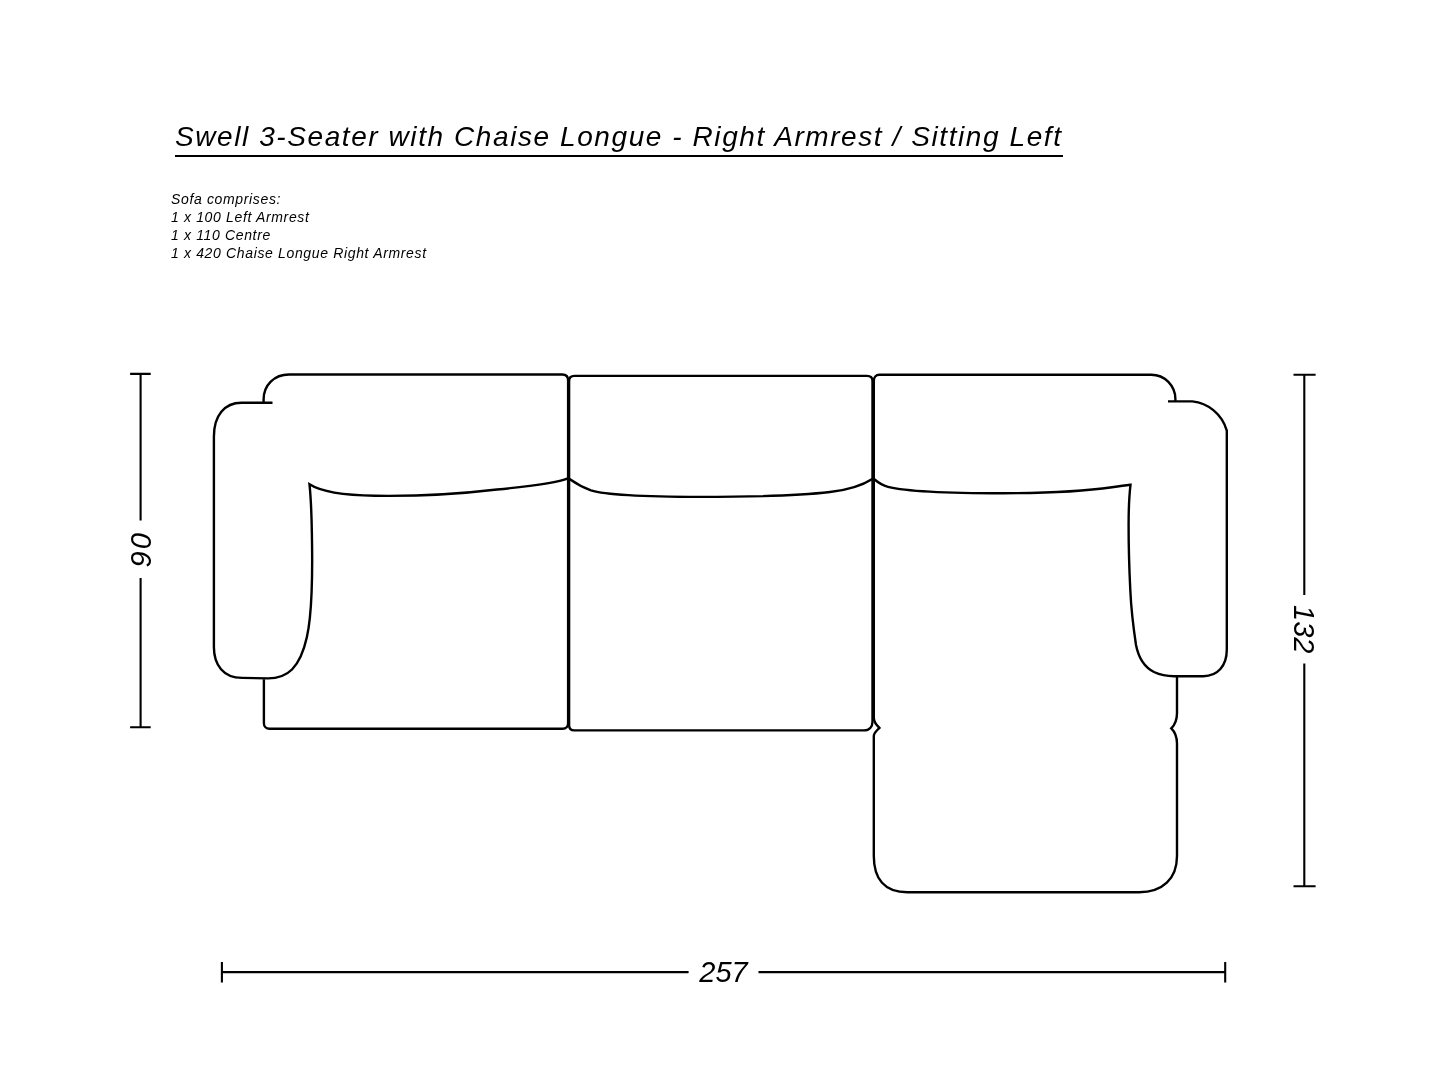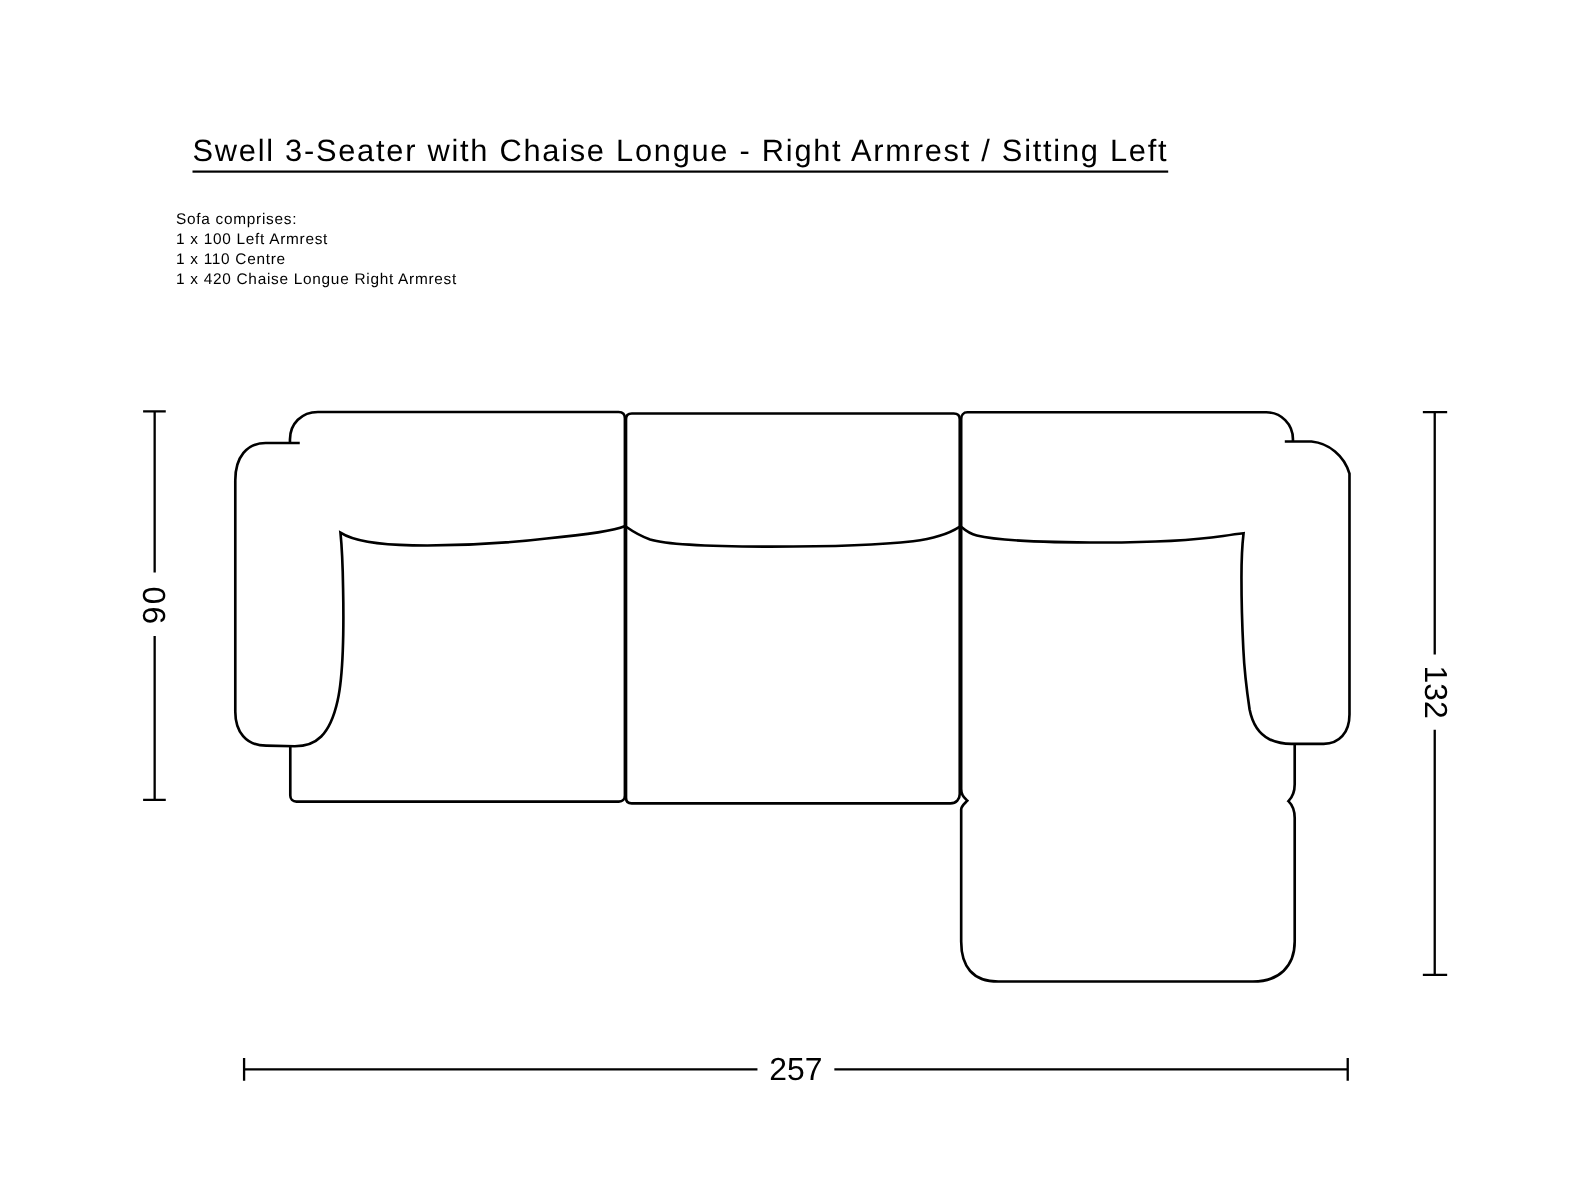--- a/index.html
+++ b/index.html
@@ -1,20 +1,20 @@
 <!DOCTYPE html>
 <html><head>
 <meta charset="utf-8">
 <style>
   html,body{margin:0;padding:0;background:#ffffff;}
   #page{position:relative;width:1445px;height:1087px;background:#ffffff;overflow:hidden;
-        font-family:"Liberation Sans", sans-serif;color:#000;}
+        font-family:"Liberation Sans", sans-serif;color:#000;font-style:italic;}
   #title{position:absolute;left:175px;top:122px;font-size:28px;letter-spacing:1.58px;
          border-bottom:2px solid #000;padding-bottom:4px;line-height:1.05;white-space:nowrap;}
-  #comprises{position:absolute;left:160px;top:190px;font-size:14px;letter-spacing:0.65px;line-height:18.1px;}
+  #comprises{position:absolute;left:171px;top:190px;font-size:14px;letter-spacing:0.65px;line-height:18.1px;}
   svg{position:absolute;left:0;top:0;}
 </style>
 </head>
 <body>
 <div id="page">
 
   <div id="title">Swell 3-Seater with Chaise Longue - Right Armrest / Sitting Left</div>
 
   <div id="comprises">Sofa comprises:<br>1 x 100 Left Armrest<br>1 x 110 Centre<br>1 x 420 Chaise Longue Right Armrest</div>
 

